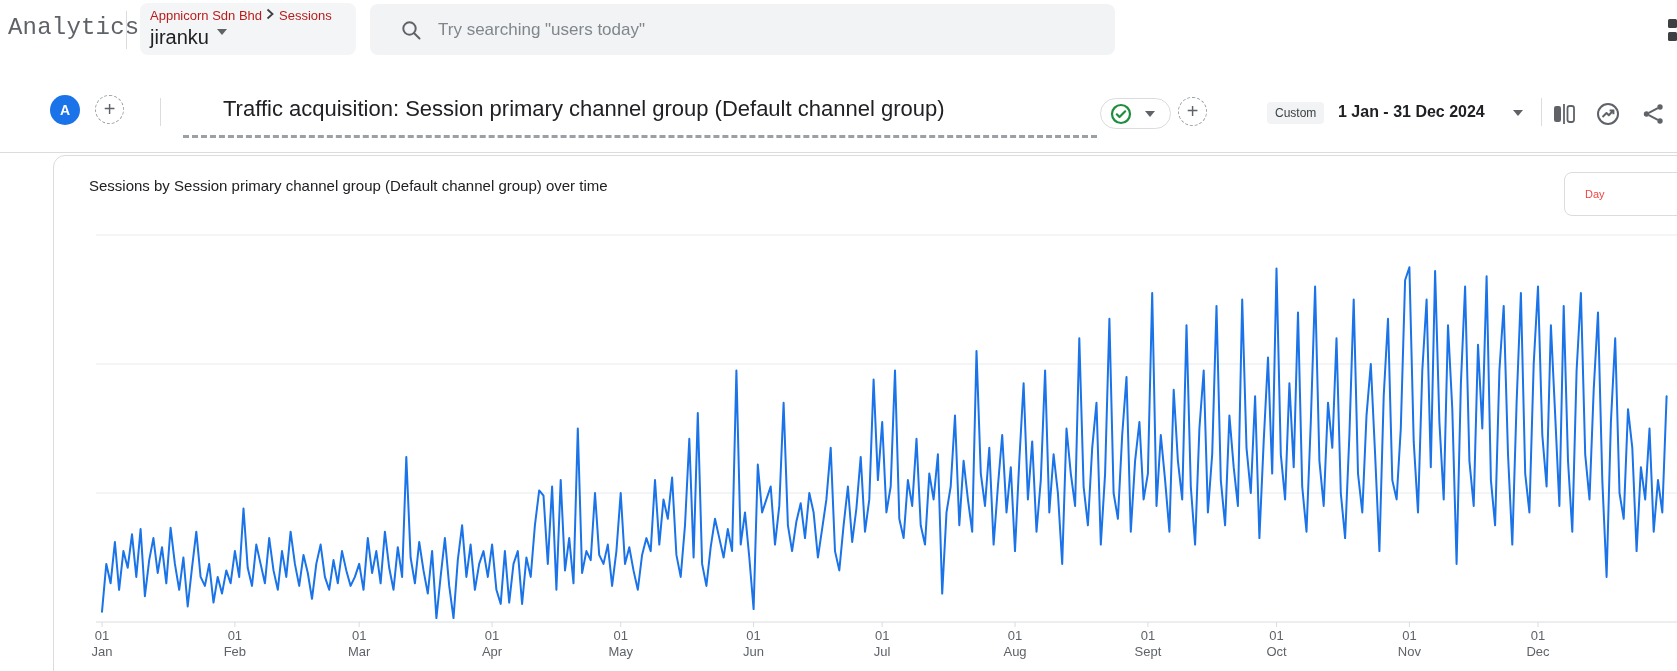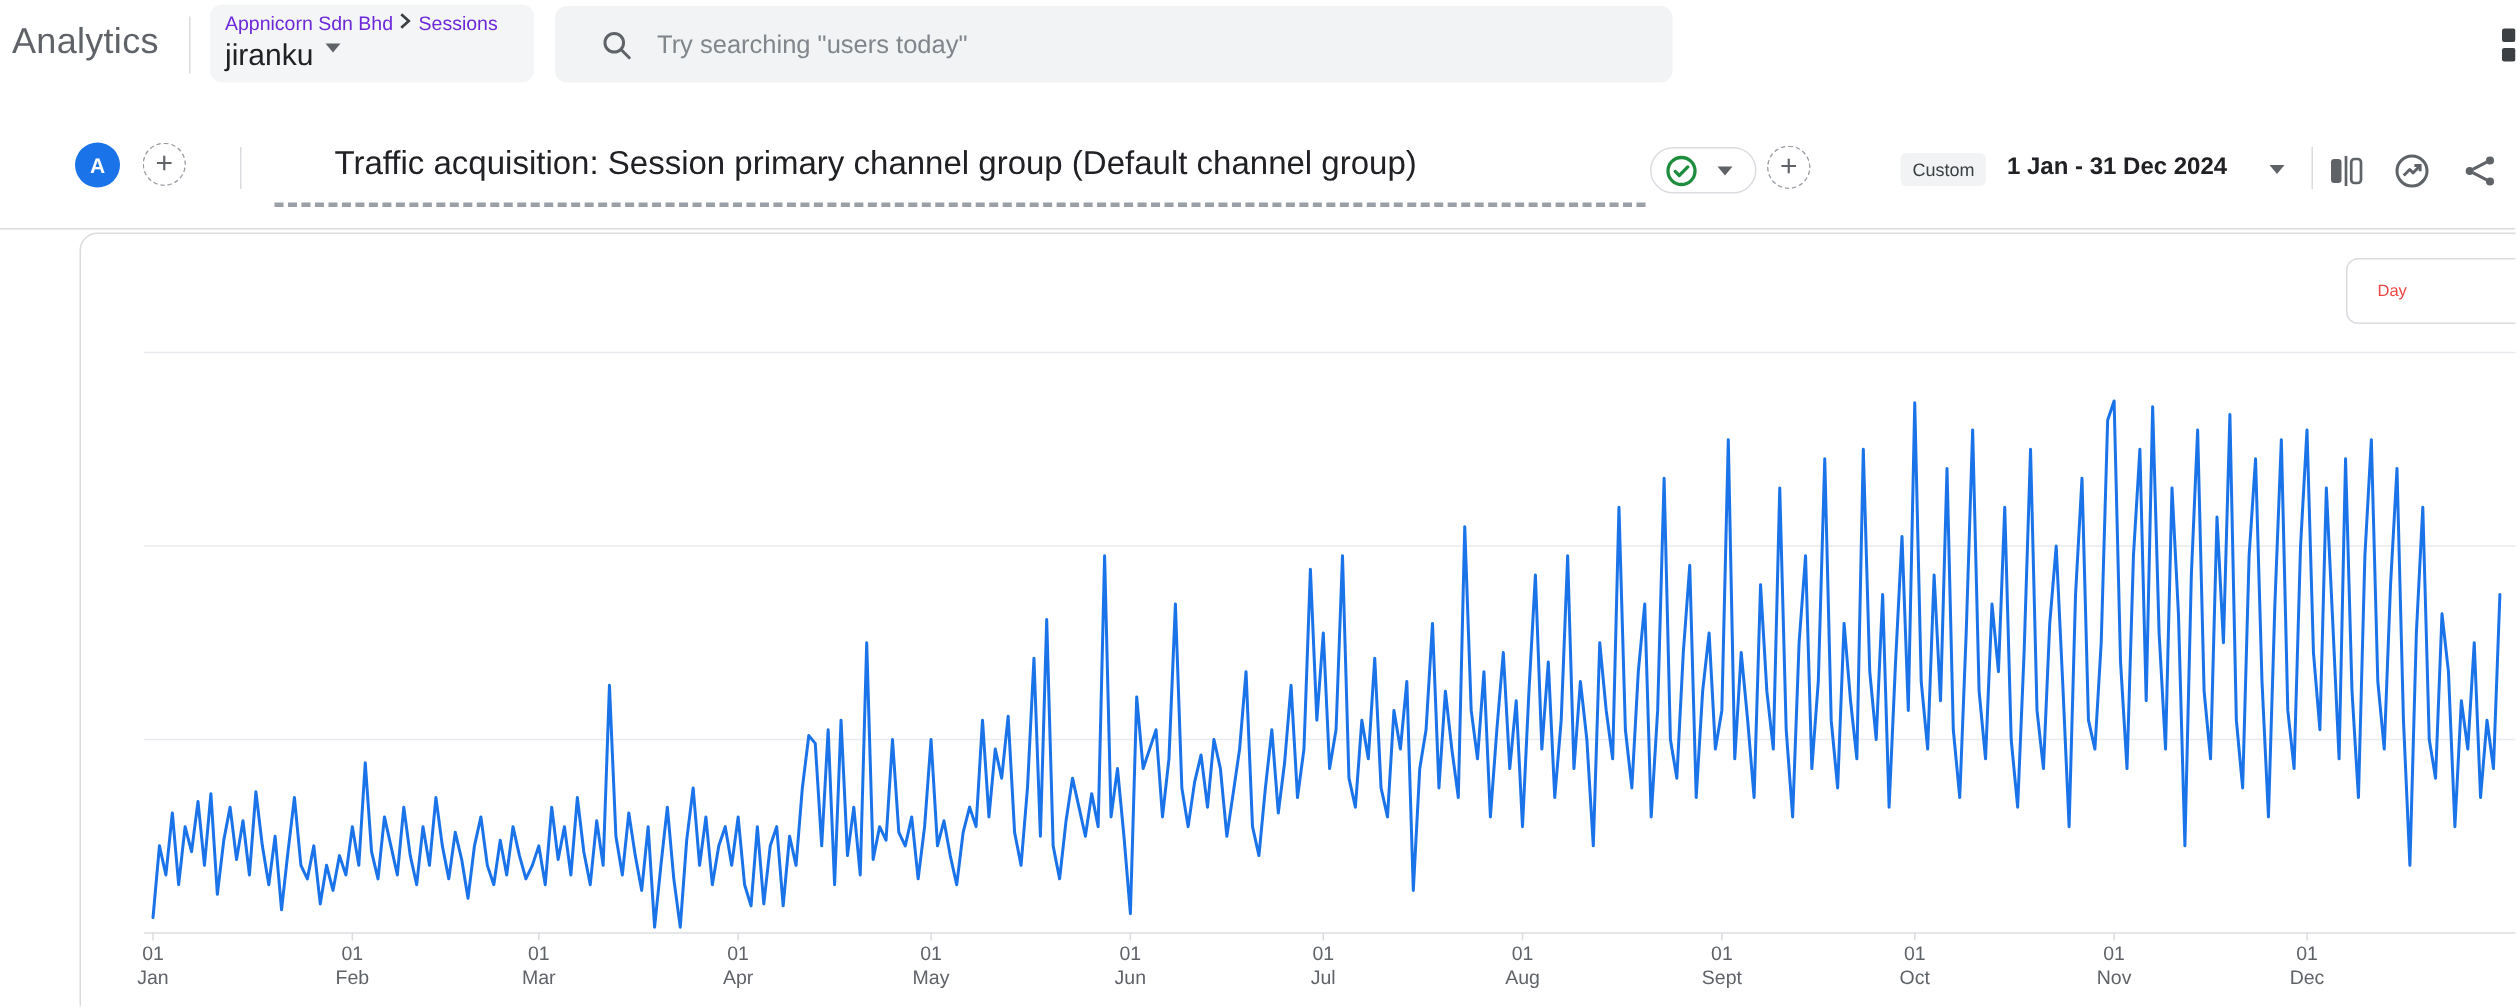--- a/index.html
+++ b/index.html
@@ -5,25 +5,25 @@
   html,body{margin:0;padding:0;}
   body{
     width:1677px;height:671px;overflow:hidden;position:relative;
     background:#ffffff;
     font-family:"Liberation Sans","DejaVu Sans",sans-serif;
     color:#202124;
   }
   .abs{position:absolute;}
 
   
-  .ga-logo{left:8px;top:14px;font-size:24px;color:#5f6368;letter-spacing:.2px;}
+  .ga-logo{left:8px;top:14px;font-size:24px;color:#5f6368;letter-spacing:.2px;font-family:Liberation Mono, monospace;}
   .vdiv{width:1px;background:#dadce0;}
   .vdiv1{left:126px;top:11px;height:38px;}
   .crumb-panel{left:140px;top:3px;width:216px;height:52px;background:#f4f5f6;border-radius:8px;}
-  .crumb-top{position:absolute;left:10px;top:5px;font-size:13px;color:#6d28d9;display:flex;align-items:flex-start;white-space:nowrap;}
+  .crumb-top{position:absolute;left:10px;top:5px;font-size:13px;color:#b91c1c;display:flex;align-items:flex-start;white-space:nowrap;}
   .crumb-sep{margin:0 4px;display:flex;align-items:center;}
   .prop-row{position:absolute;left:10px;top:23px;display:flex;}
   .prop-name{font-size:20px;color:#202124;}
   .caret{width:0;height:0;border-left:5px solid transparent;border-right:5px solid transparent;border-top:6px solid #5f6368;}
   .prop-caret{margin-left:8px;margin-top:3px;}
 
   .search-bar{left:370px;top:4px;width:745px;height:51px;background:#f1f3f4;border-radius:8px;display:flex;align-items:center;}
   .search-bar svg{margin-left:30px;flex:0 0 auto;}
   .search-input{border:none;outline:none;background:transparent;font-family:inherit;
     font-size:17px;color:#202124;margin-left:14px;width:620px;}
@@ -151,20 +151,21 @@
     <circle cx="20" cy="20" r="2.7" fill="#5f6368"></circle>
     <circle cx="6.5" cy="13" r="2.7" fill="#5f6368"></circle>
     <line x1="8.8" y1="11.8" x2="17.8" y2="7.1" stroke="#5f6368" stroke-width="2"></line>
     <line x1="8.8" y1="14.2" x2="17.8" y2="18.9" stroke="#5f6368" stroke-width="2"></line>
   </svg>
 </div>
 
 <div class="abs hdivider"></div>
 
 <div class="abs card">
+  <div class="card-title">Sessions by Session primary channel group (Default channel group) over time</div>
   <div class="day-select">
     <span>Day</span>
   </div>
   <div class="chart-wrap">
     <svg id="chart-svg" width="1650" height="460" viewBox="0 0 1650 460">
         <line x1="42" y1="282" x2="1624" y2="282" stroke="#e8eaed" stroke-width="1"></line>
         <line x1="42" y1="153" x2="1624" y2="153" stroke="#e8eaed" stroke-width="1"></line>
         <line x1="42" y1="24" x2="1624" y2="24" stroke="#e8eaed" stroke-width="1"></line>
         <line x1="42" y1="411" x2="1624" y2="411" stroke="#dadce0" stroke-width="1"></line>
         <line x1="48" y1="411" x2="48" y2="416" stroke="#dadce0" stroke-width="1"></line>

